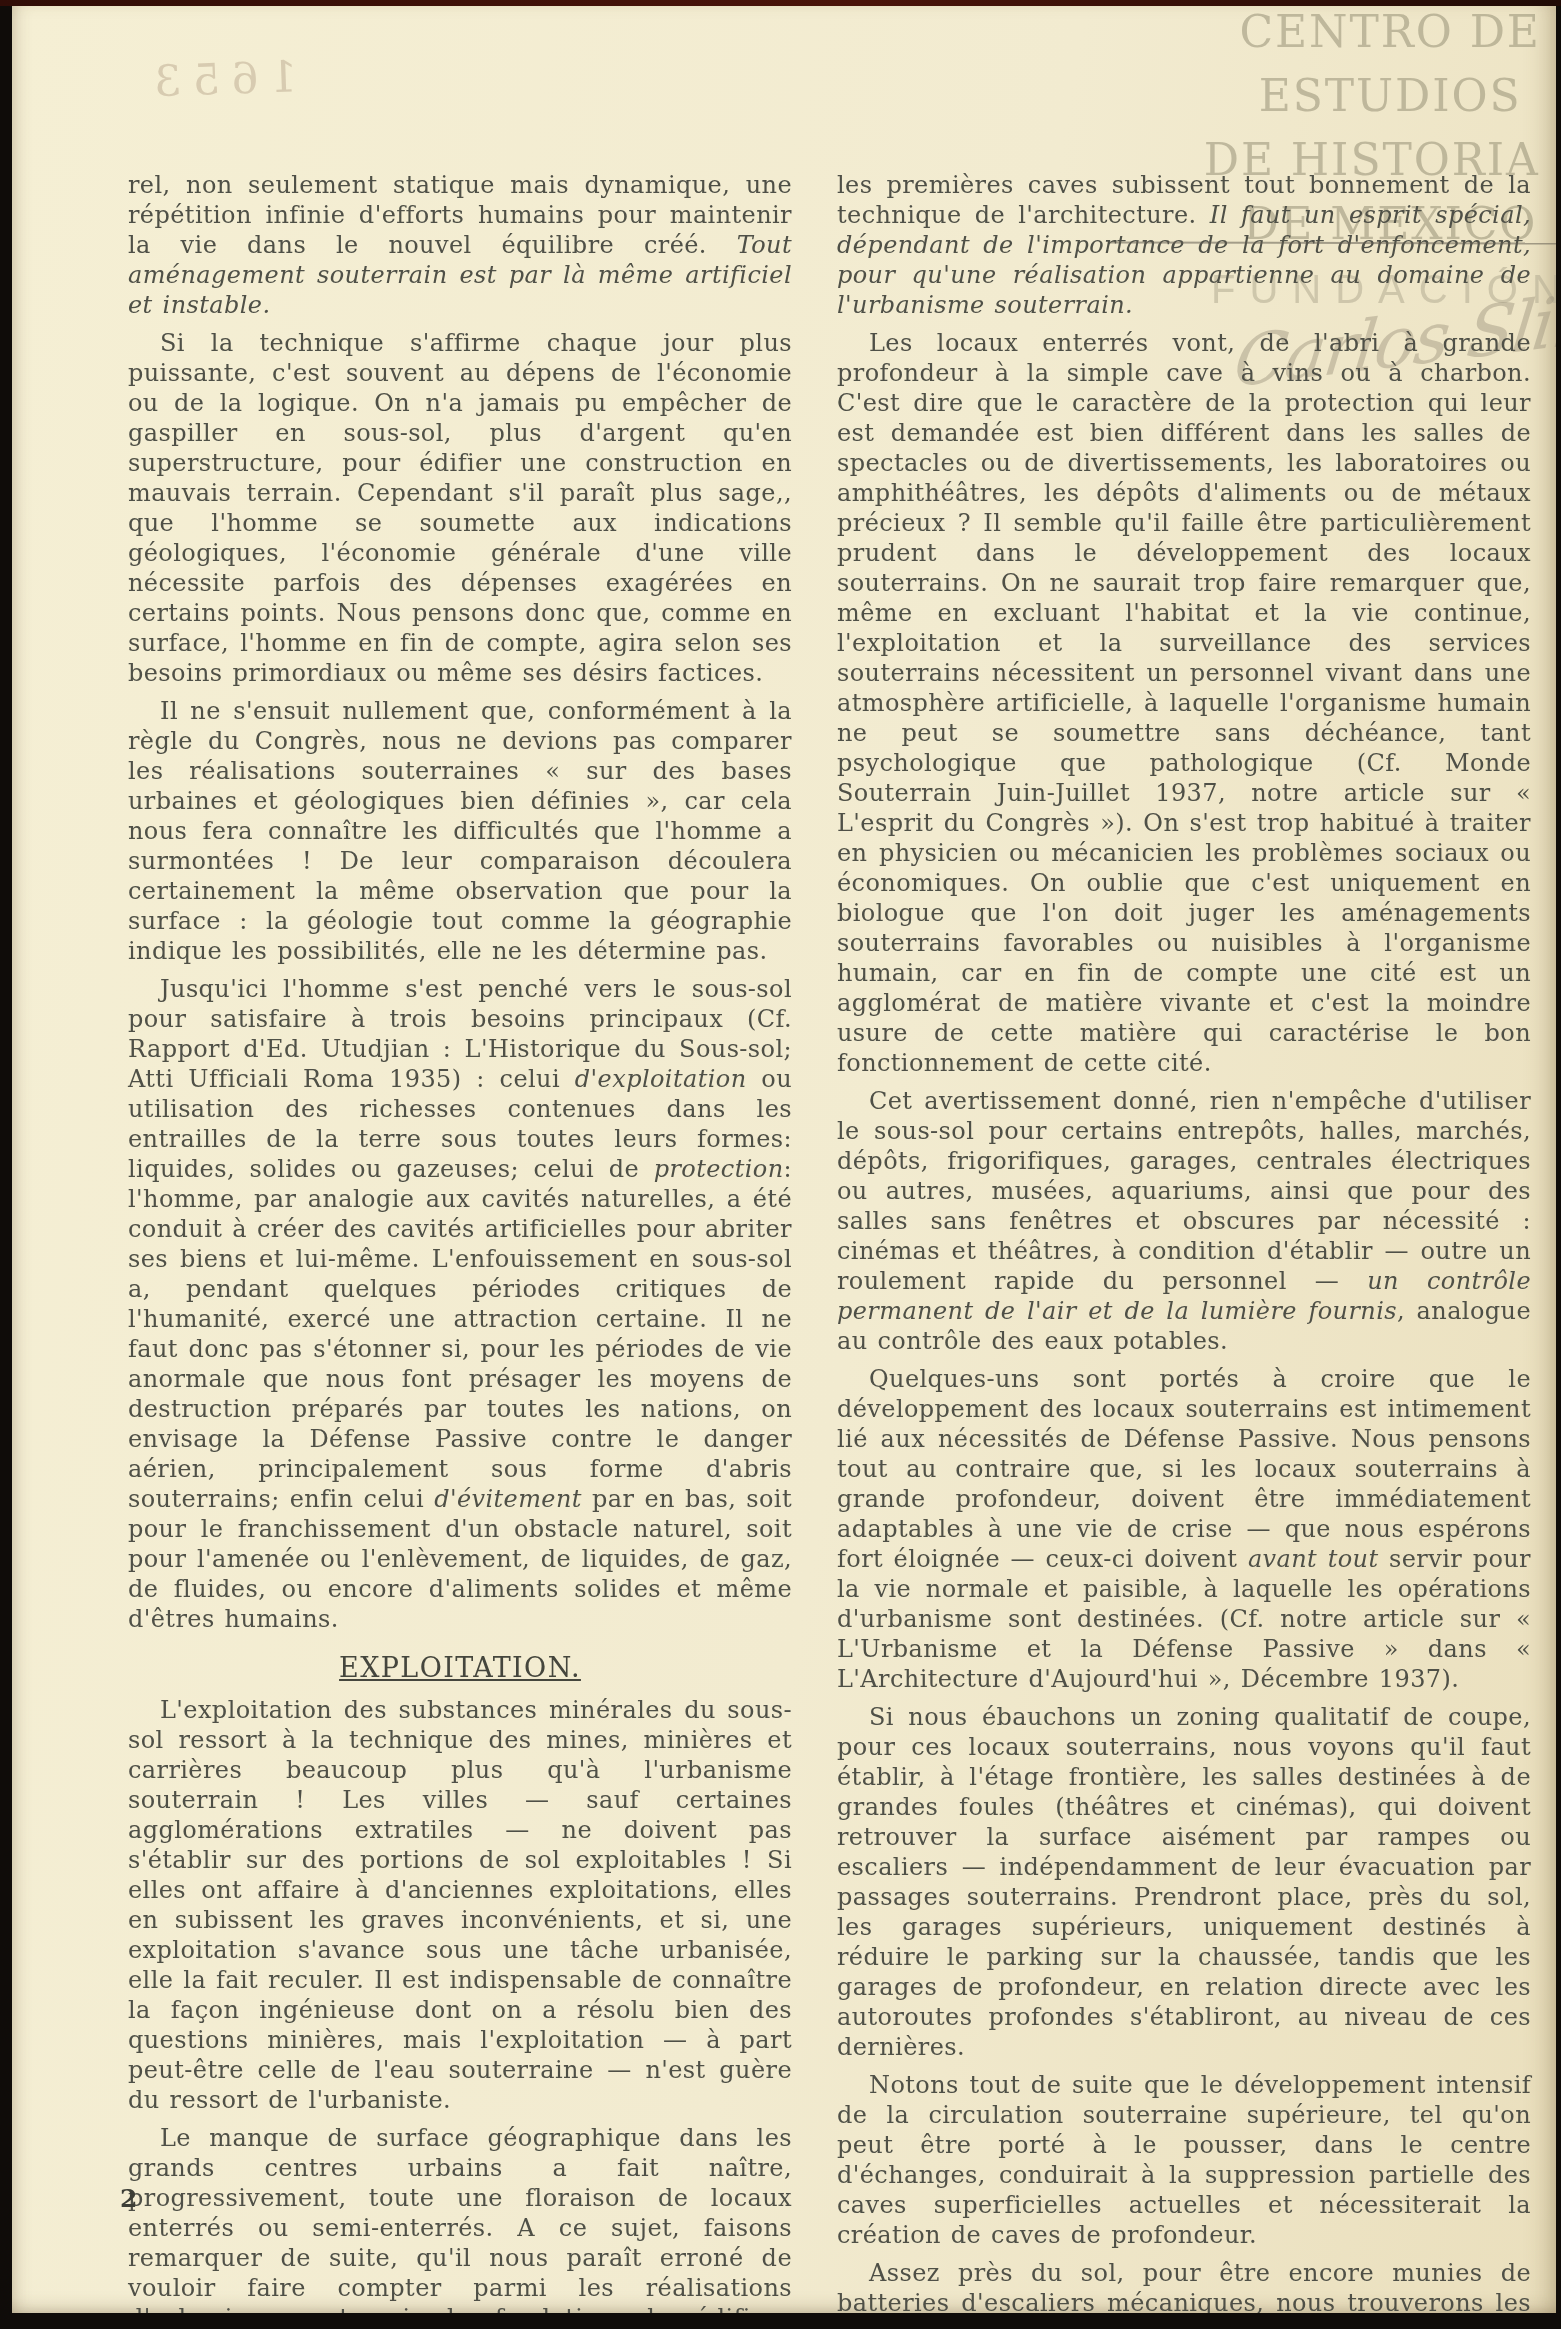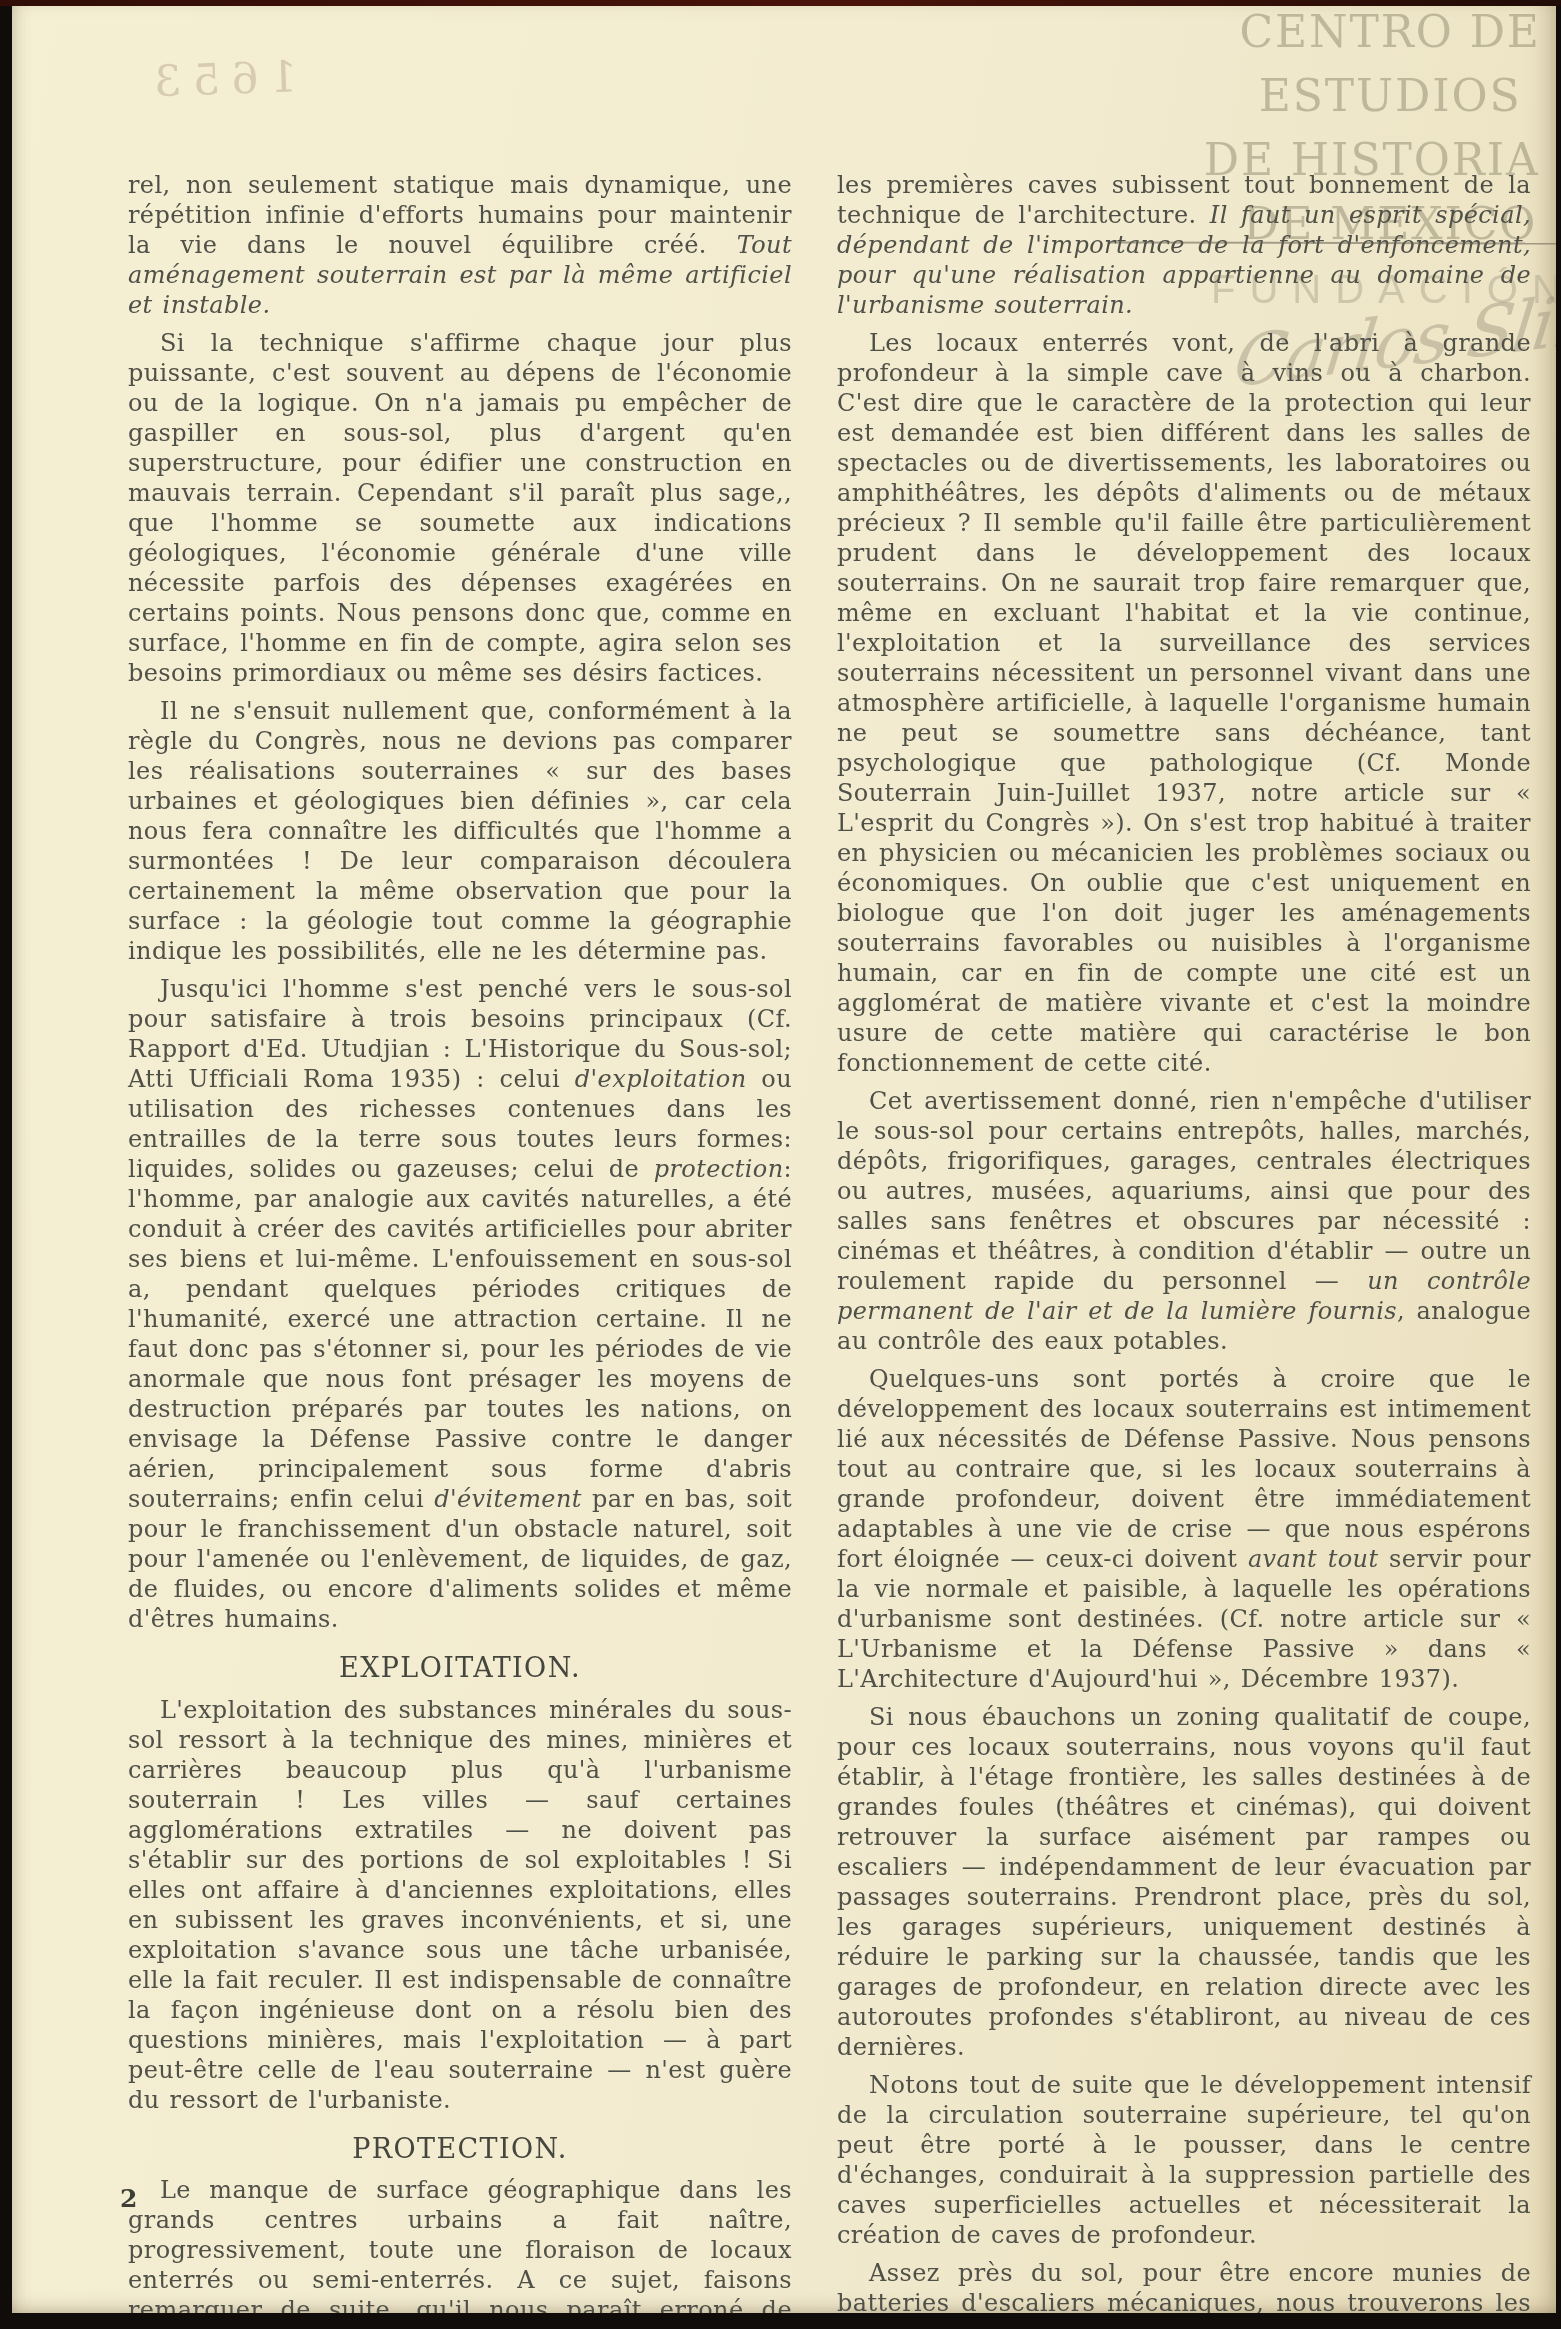--- a/index.html
+++ b/index.html
@@ -61,20 +61,21 @@
   }
   .col-left{left:108px;width:680px;}
   .col-right{left:817px;width:710px;}
   .para{margin:8px;}
   .para.indent{text-indent:32px;}
   .it{font-style:italic;}
   .heading{
     text-align:center;text-indent:0;
     font-size:27px;letter-spacing:1.4px;color:#45463d;
     margin:19.7px 0 11.2px 0;
+    text-decoration:underline;
   }
   .page-number{
     position:absolute;left:108px;top:2179px;z-index:2;
     font-size:25px;font-weight:bold;color:#3d3e36;
   }
 </style>
 </head>
 <body>
 
 <div class="scan">
@@ -93,21 +94,20 @@
 
     <div class="pen-line"></div>
 
     <div class="col col-left" id="col-left">
         <p class="para"><span>rel, non seulement statique mais dynamique, une répétition infinie d'efforts humains pour maintenir la vie dans le nouvel équilibre créé. </span><span class="it">Tout aménagement souterrain est par là même artificiel et instable.</span></p>
         <p class="para indent"><span>Si la technique s'affirme chaque jour plus puissante, c'est souvent au dépens de l'économie ou de la logique. On n'a jamais pu empêcher de gaspiller en sous-sol, plus d'argent qu'en superstructure, pour édifier une construction en mauvais terrain. Cependant s'il paraît plus sage,, que l'homme se soumette aux indications géologiques, l'économie générale d'une ville nécessite parfois des dépenses exagérées en certains points. Nous pensons donc que, comme en surface, l'homme en fin de compte, agira selon ses besoins primordiaux ou même ses désirs factices.</span></p>
         <p class="para indent"><span>Il ne s'ensuit nullement que, conformément à la règle du Congrès, nous ne devions pas comparer les réalisations souterraines « sur des bases urbaines et géologiques bien définies », car cela nous fera connaître les difficultés que l'homme a surmontées ! De leur comparaison découlera certainement la même observation que pour la surface : la géologie tout comme la géographie indique les possibilités, elle ne les détermine pas.</span></p>
         <p class="para indent"><span>Jusqu'ici l'homme s'est penché vers le sous-sol pour satisfaire à trois besoins principaux (Cf. Rapport d'Ed. Utudjian : L'Historique du Sous-sol; Atti Ufficiali Roma 1935) : celui </span><span class="it">d'exploitation</span><span> ou utilisation des richesses contenues dans les entrailles de la terre sous toutes leurs formes: liquides, solides ou gazeuses; celui de </span><span class="it">protection</span><span>: l'homme, par analogie aux cavités naturelles, a été conduit à créer des cavités artificielles pour abriter ses biens et lui-même. L'enfouissement en sous-sol a, pendant quelques périodes critiques de l'humanité, exercé une attraction certaine. Il ne faut donc pas s'étonner si, pour les périodes de vie anormale que nous font présager les moyens de destruction préparés par toutes les nations, on envisage la Défense Passive contre le danger aérien, principalement sous forme d'abris souterrains; enfin celui </span><span class="it">d'évitement</span><span> par en bas, soit pour le franchissement d'un obstacle naturel, soit pour l'amenée ou l'enlèvement, de liquides, de gaz, de fluides, ou encore d'aliments solides et même d'êtres humains.</span></p>
         <div class="heading">EXPLOITATION.</div>
         <p class="para indent"><span>L'exploitation des substances minérales du sous-sol ressort à la technique des mines, minières et carrières beaucoup plus qu'à l'urbanisme souterrain ! Les villes — sauf certaines agglomérations extratiles — ne doivent pas s'établir sur des portions de sol exploitables ! Si elles ont affaire à d'anciennes exploitations, elles en subissent les graves inconvénients, et si, une exploitation s'avance sous une tâche urbanisée, elle la fait reculer. Il est indispensable de connaître la façon ingénieuse dont on a résolu bien des questions minières, mais l'exploitation — à part peut-être celle de l'eau souterraine — n'est guère du ressort de l'urbaniste.</span></p>
-        <div class="heading">PROTECTION.</div>
         <p class="para indent"><span>Le manque de surface géographique dans les grands centres urbains a fait naître, progressivement, toute une floraison de locaux enterrés ou semi-enterrés. A ce sujet, faisons remarquer de suite, qu'il nous paraît erroné de vouloir faire compter parmi les réalisations d'urbanisme souterrain, les fondations des édifices et nombre de locaux semi-enterrés et s'aérant directement sur l'atmosphère. Il n'y a pas, nous l'avons dit, de séparation brutale entre les constructions en hauteur et celles en profondeur; une telle classification ne correspond pas à l'observation : les fondations ou</span></p>
       </div>
     <div class="col col-right" id="col-right">
         <p class="para"><span>les premières caves subissent tout bonnement de la technique de l'architecture. </span><span class="it">Il faut un esprit spécial, dépendant de l'importance de la </span><span class="it">fort d'enfoncement,</span><span class="it"> pour qu'une réalisation appartienne au domaine de l'urbanisme souterrain.</span></p>
         <p class="para indent"><span>Les locaux enterrés vont, de l'abri à grande profondeur à la simple cave à vins ou à charbon. C'est dire que le caractère de la protection qui leur est demandée est bien différent dans les salles de spectacles ou de divertissements, les laboratoires ou amphithéâtres, les dépôts d'aliments ou de métaux précieux ? Il semble qu'il faille être particulièrement prudent dans le développement des locaux souterrains. On ne saurait trop faire remarquer que, même en excluant l'habitat et la vie continue, l'exploitation et la surveillance des services souterrains nécessitent un personnel vivant dans une atmosphère artificielle, à laquelle l'organisme humain ne peut se soumettre sans déchéance, tant psychologique que pathologique (Cf. Monde Souterrain Juin-Juillet 1937, notre article sur « L'esprit du Congrès »). On s'est trop habitué à traiter en physicien ou mécanicien les problèmes sociaux ou économiques. On oublie que c'est uniquement en biologue que l'on doit juger les aménagements souterrains favorables ou nuisibles à l'organisme humain, car en fin de compte une cité est un agglomérat de matière vivante et c'est la moindre usure de cette matière qui caractérise le bon fonctionnement de cette cité.</span></p>
         <p class="para indent"><span>Cet avertissement donné, rien n'empêche d'utiliser le sous-sol pour certains entrepôts, halles, marchés, dépôts, frigorifiques, garages, centrales électriques ou autres, musées, aquariums, ainsi que pour des salles sans fenêtres et obscures par nécessité : cinémas et théâtres, à condition d'établir — outre un roulement rapide du personnel — </span><span class="it">un contrôle permanent de l'air et de la lumière fournis</span><span>, analogue au contrôle des eaux potables.</span></p>
         <p class="para indent"><span>Quelques-uns sont portés à croire que le développement des locaux souterrains est intimement lié aux nécessités de Défense Passive. Nous pensons tout au contraire que, si les locaux souterrains à grande profondeur, doivent être immédiatement adaptables à une vie de crise — que nous espérons fort éloignée — ceux-ci doivent </span><span class="it">avant tout</span><span> servir pour la vie normale et paisible, à laquelle les opérations d'urbanisme sont destinées. (Cf. notre article sur « L'Urbanisme et la Défense Passive » dans « L'Architecture d'Aujourd'hui », Décembre 1937).</span></p>
         <p class="para indent"><span>Si nous ébauchons un zoning qualitatif de coupe, pour ces locaux souterrains, nous voyons qu'il faut établir, à l'étage frontière, les salles destinées à de grandes foules (théâtres et cinémas), qui doivent retrouver la surface aisément par rampes ou escaliers — indépendamment de leur évacuation par passages souterrains. Prendront place, près du sol, les garages supérieurs, uniquement destinés à réduire le parking sur la chaussée, tandis que les garages de profondeur, en relation directe avec les autoroutes profondes s'établiront, au niveau de ces dernières.</span></p>
         <p class="para indent"><span>Notons tout de suite que le développement intensif de la circulation souterraine supérieure, tel qu'on peut être porté à le pousser, dans le centre d'échanges, conduirait à la suppression partielle des caves superficielles actuelles et nécessiterait la création de caves de profondeur.</span></p>
         <p class="para indent"><span>Assez près du sol, pour être encore munies de batteries d'escaliers mécaniques, nous trouverons les gares de toutes sortes, puis, plus bas, desservis par des monte-charges, tous les dépôts de matières lourdes, non précieuses, tels que halles, marchés, frigorifiques, entrepôts de tous ordres ainsi que les caves de profondeur. Enfin, dans une zone très basse s'établiront isolément les points sensibles à protéger, tels que les centrales électriques ou téléphoniques, les usines d'épu-</span></p>

